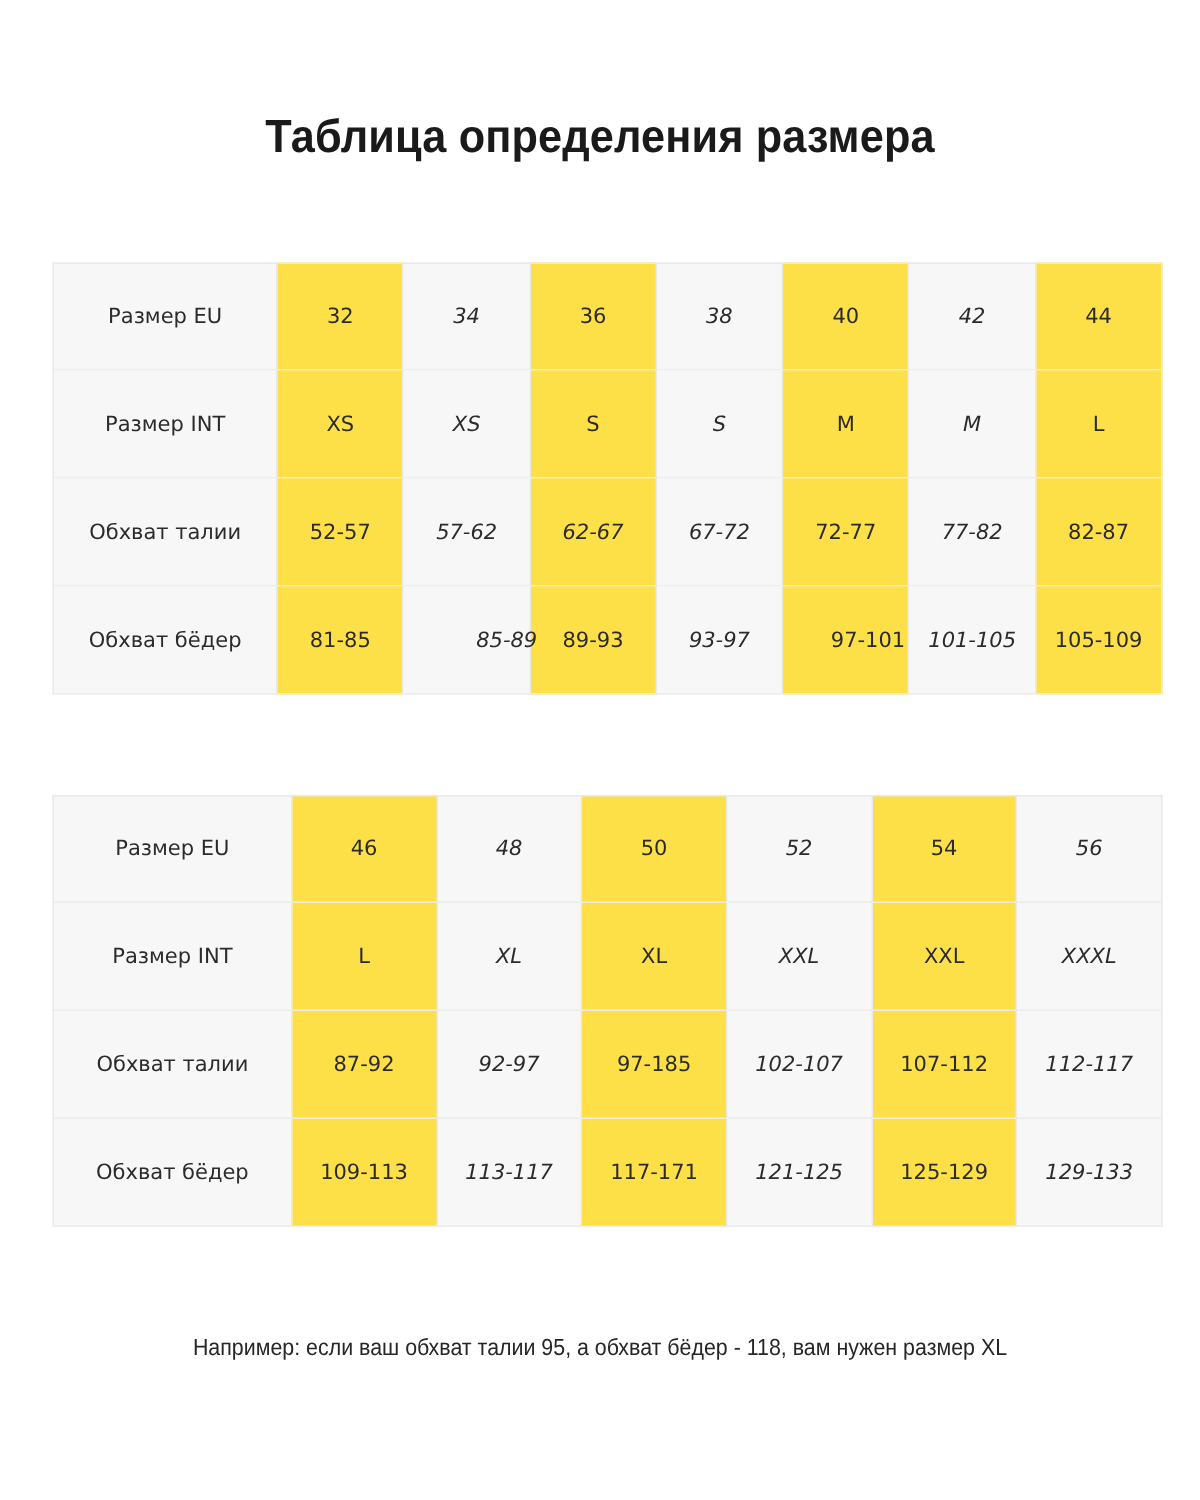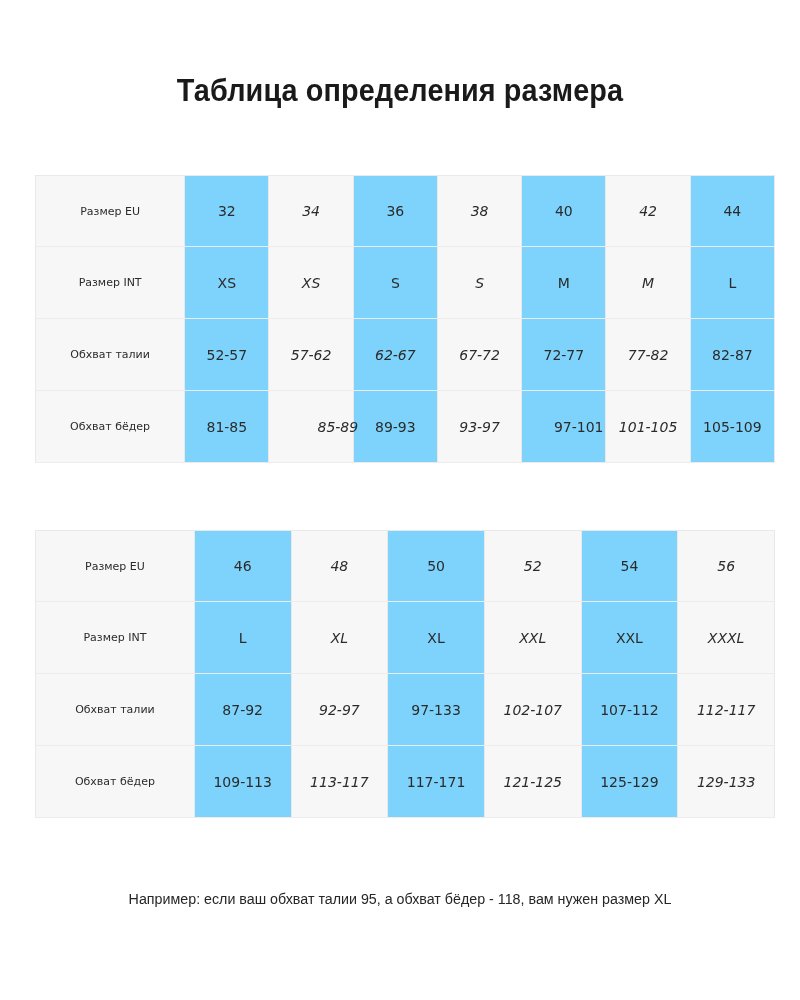--- a/index.html
+++ b/index.html
@@ -55,21 +55,21 @@
 
   #table-two {
     left: 35px;
     top: 530px;
     width: 740px;
   }
 
   .size-table td {
     border-right: 1px solid #e9e9e9;
     border-bottom: 1px solid #ececec;
-    background: #7dd3fc;
+    background: #fde047;
     text-align: center;
     vertical-align: middle;
     height: 72px;
     font-family: "DejaVu Sans", sans-serif;
     font-size: 14px;
     color: #2b2b2b;
     padding: 0 2px;
     box-sizing: border-box;
     white-space: nowrap;
   }
@@ -78,21 +78,21 @@
     border-left: 1px solid #e9e9e9;
   }
 
   .size-table tr:first-child td {
     border-top: 1px solid #e9e9e9;
   }
 
   
   .size-table td.row-label {
     background: #f7f7f7;
-    font-size: 11px;
+    font-size: 14px;
     color: #2b2b2b;
   }
 
   
   .size-table td.col-shaded {
     background: #f7f7f7;
     font-style: italic;
   }
 
   
@@ -179,21 +179,21 @@
           <td class="col-shaded" style="width: 13.0667%;">XL</td>
           <td style="width: 13.0667%;">XL</td>
           <td class="col-shaded" style="width: 13.0667%;">XXL</td>
           <td style="width: 13.0667%;">XXL</td>
           <td class="col-shaded" style="width: 13.0667%;">XXXL</td>
         </tr>
         <tr>
           <td class="row-label" style="width: 21.6%;">Обхват талии</td>
           <td style="width: 13.0667%;">87-92</td>
           <td class="col-shaded" style="width: 13.0667%;">92-97</td>
-          <td style="width: 13.0667%;">97-133</td>
+          <td style="width: 13.0667%;">97-185</td>
           <td class="col-shaded" style="width: 13.0667%;">102-107</td>
           <td style="width: 13.0667%;">107-112</td>
           <td class="col-shaded" style="width: 13.0667%;">112-117</td>
         </tr>
         <tr>
           <td class="row-label" style="width: 21.6%;">Обхват бёдер</td>
           <td style="width: 13.0667%;">109-113</td>
           <td class="col-shaded" style="width: 13.0667%;">113-117</td>
           <td style="width: 13.0667%;">117-171</td>
           <td class="col-shaded" style="width: 13.0667%;">121-125</td>

